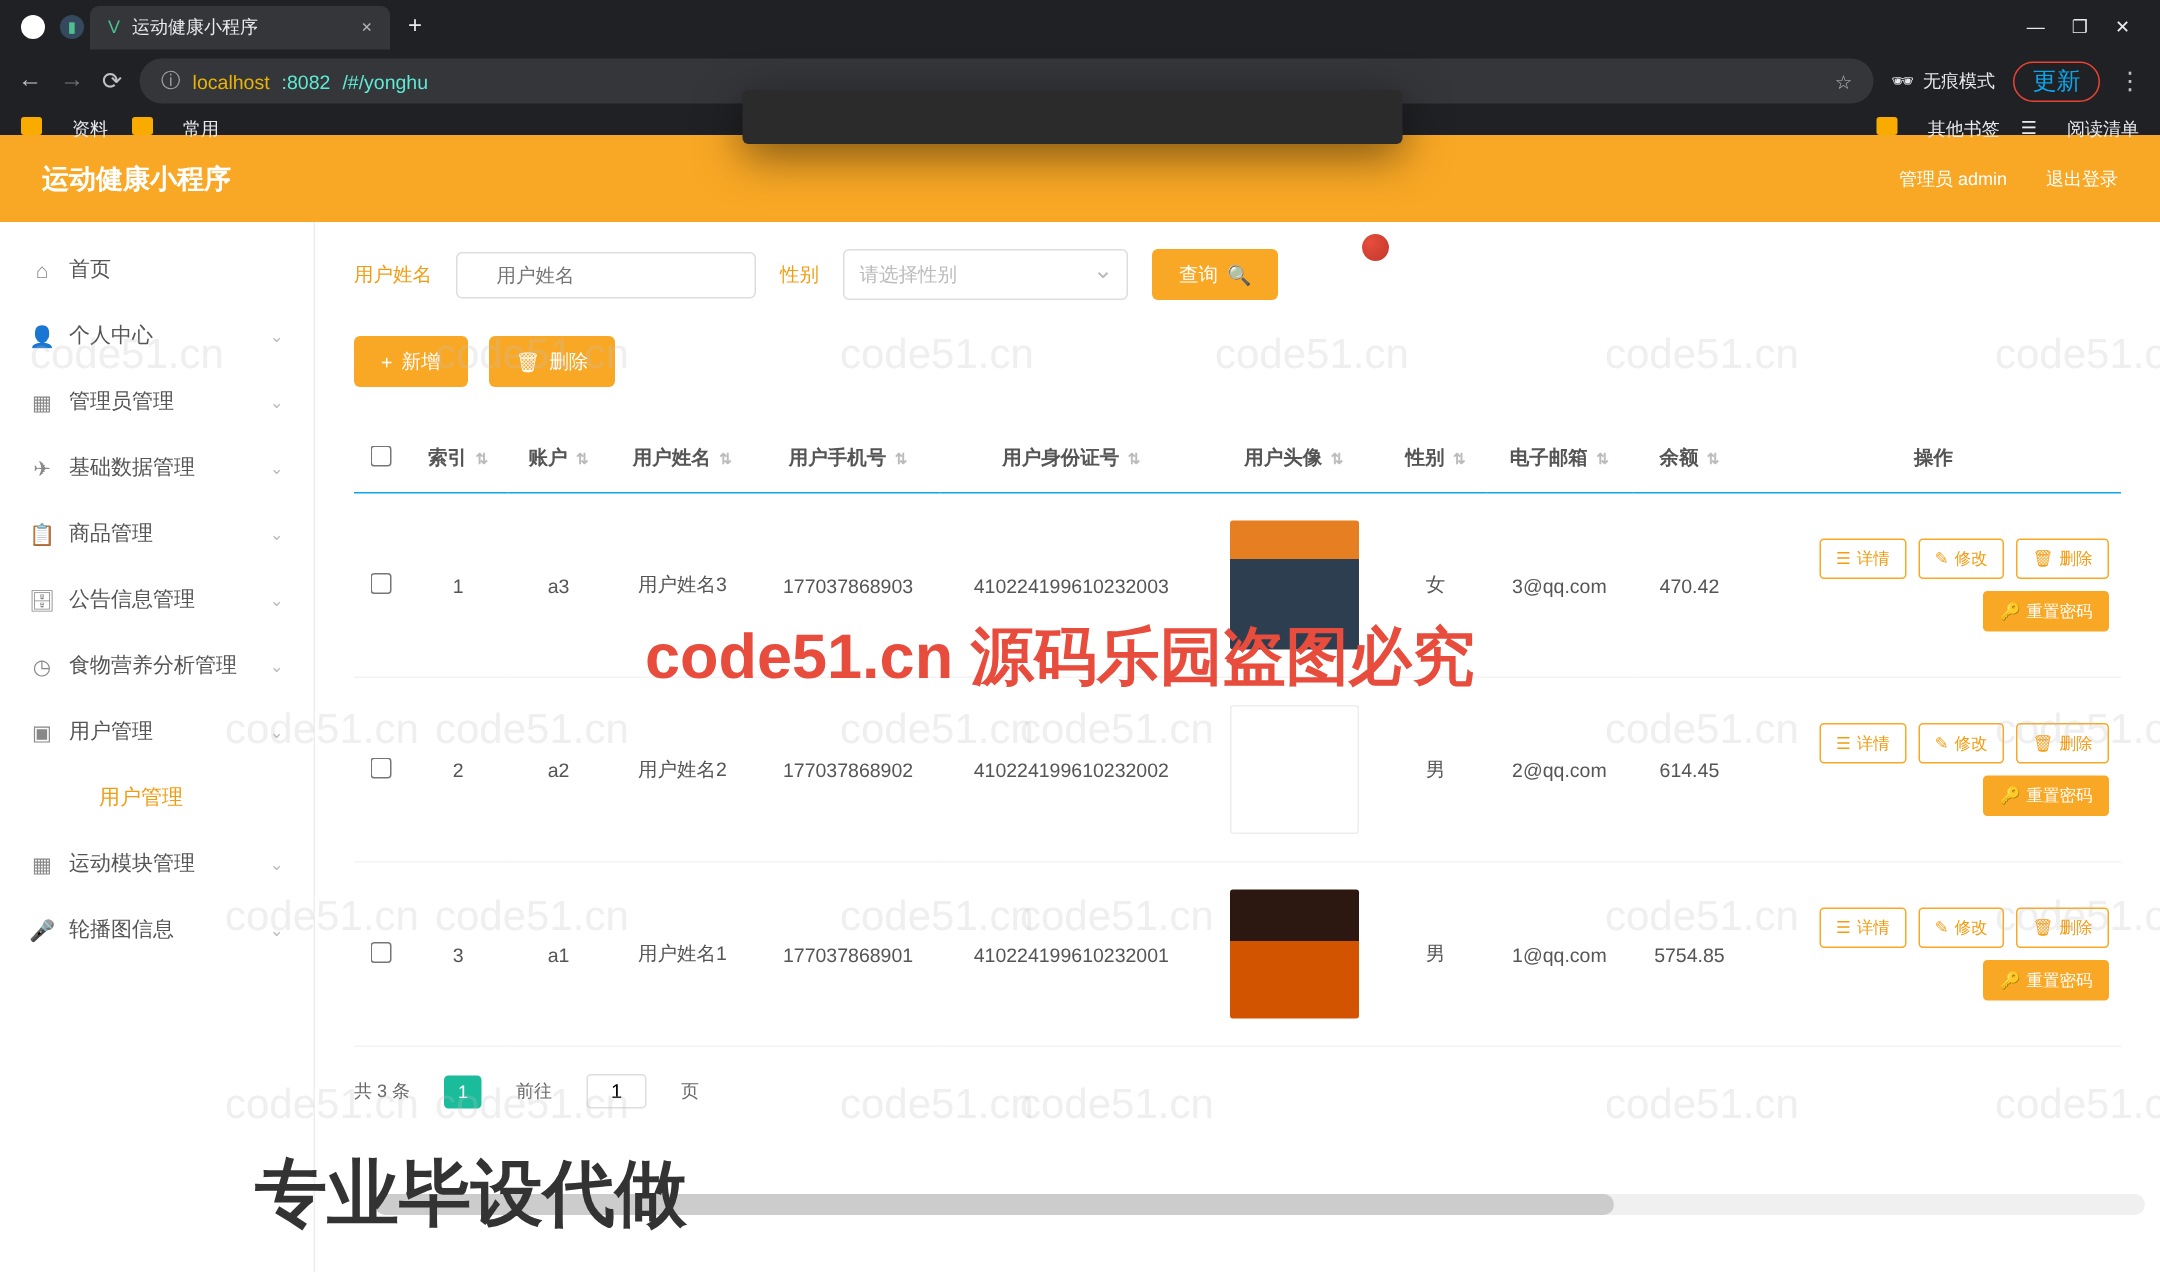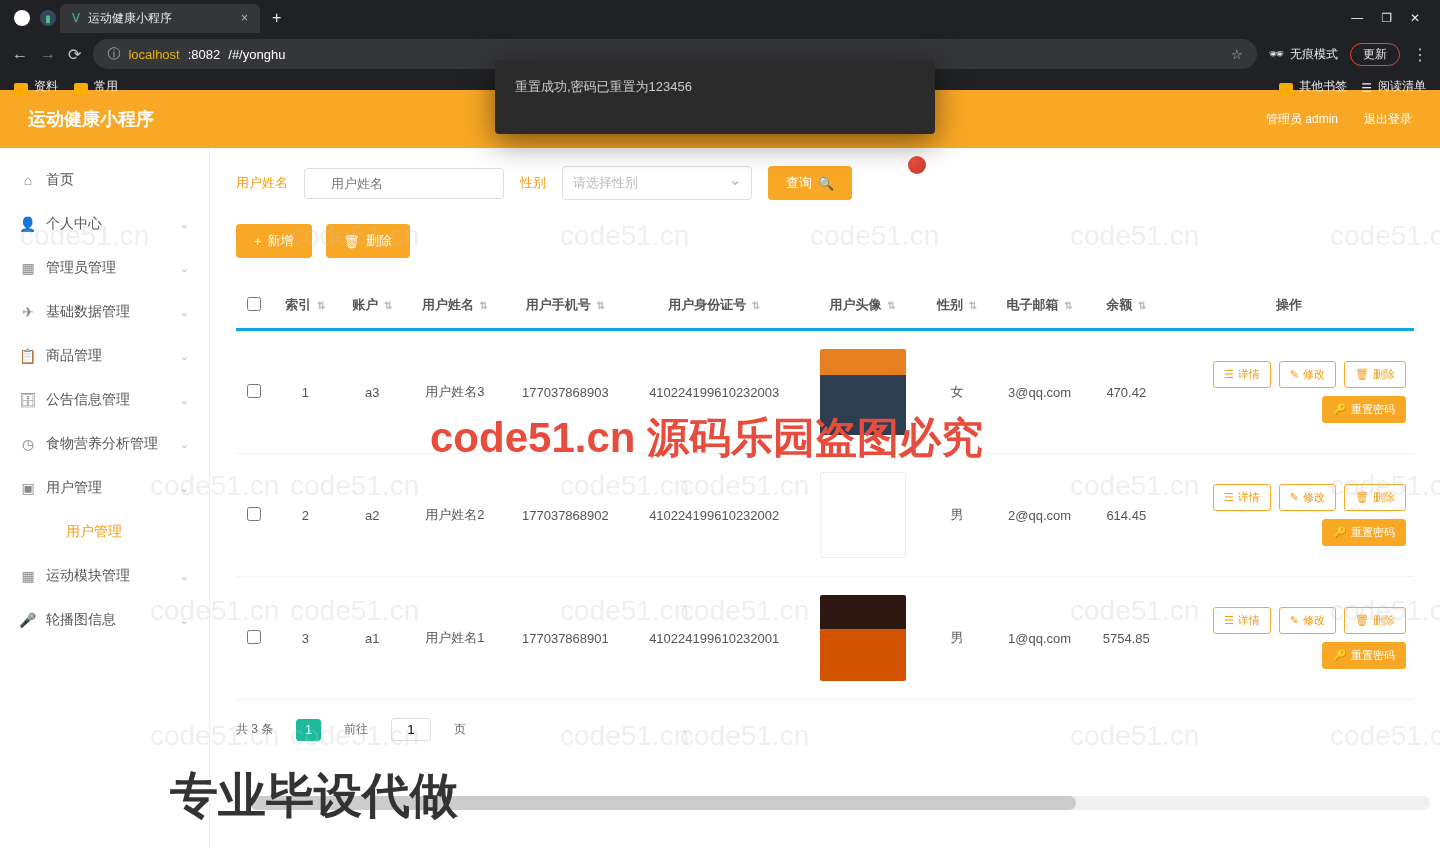--- a/index.html
+++ b/index.html
@@ -13,26 +13,26 @@
 .tab{display:flex;align-items:center;gap:8px;padding:6px 12px;background:#35363a;border-radius:6px 6px 0 0;font-size:12px;min-width:200px}
 .tab.active{background:#35363a}
 .tab-close{margin-left:auto;opacity:.7;cursor:pointer}
 .new-tab{padding:4px 8px;font-size:16px;cursor:pointer}
 .win-controls{margin-left:auto;display:flex;gap:18px;padding-right:12px;font-size:12px}
 .addr-bar{display:flex;align-items:center;height:36px;padding:0 12px;gap:12px}
 .nav-btn{cursor:pointer;font-size:16px;opacity:.8}
 .url-box{flex:1;background:#35363a;border-radius:16px;padding:6px 14px;font-size:13px;display:flex;align-items:center;gap:8px}
 .url-box .lock{opacity:.6}
 .url-host{color:#eab308}
-.url-path{color:#ffffff}
+.url-path{color:#5eead4}
 .star{opacity:.7;cursor:pointer}
 .incognito{display:flex;align-items:center;gap:6px;font-size:12px}
-.update-btn{border:1px solid #ea4335;color:#e5e5e5;border-radius:14px;padding:2px 12px;font-size:12px;cursor:pointer}
+.update-btn{border:1px solid #ea4335;color:#0ea5e9;border-radius:14px;padding:2px 12px;font-size:16px;cursor:pointer}
 .bm-bar{display:flex;align-items:center;height:28px;padding:0 14px;gap:16px;font-size:12px}
-.bm{display:flex;align-items:flex-end;gap:6px;cursor:pointer}
+.bm{display:flex;align-items:flex-start;gap:20px;cursor:pointer}
 .bm-folder{width:14px;height:12px;background:#f9ab00;border-radius:2px}
 .bm-right{margin-left:auto;display:flex;gap:14px}
 
 
 .app-header{background:#f9a825;color:#fff;height:58px;display:flex;align-items:center;padding:0 28px;font-size:18px;font-weight:600}
 .hdr-right{margin-left:auto;display:flex;gap:26px;font-size:12px;font-weight:400}
 
 
 .layout{display:flex;height:calc(848px - 90px - 58px);position:relative}
 .sidebar{width:210px;background:#fff;border-right:1px solid #eee;padding-top:10px;overflow:auto}
@@ -50,21 +50,21 @@
 .input-wrap input{padding-left:26px}
 .select{border:1px solid #ddd;border-radius:4px;padding:7px 30px 7px 10px;font-size:13px;width:190px;color:#bbb;background:#fff;position:relative}
 .select-wrap{position:relative}
 .select-wrap::after{content:"⌄";position:absolute;right:10px;top:4px;color:#bbb}
 .btn{border:none;border-radius:4px;padding:8px 18px;font-size:13px;cursor:pointer;display:inline-flex;align-items:center;gap:6px}
 .btn-yellow{background:#f9a825;color:#fff}
 .action-row{margin-top:24px;display:flex;gap:14px}
 
 
 .tbl{width:100%;margin-top:24px;border-collapse:collapse;font-size:13px}
-.tbl th{padding:14px 8px;font-weight:600;color:#555;text-align:center;border-bottom:3px solid #0ea5e9;font-size:13px}
+.tbl th{padding:14px 8px;font-weight:600;color:#555;text-align:center;border-bottom:1px solid #0ea5e9;font-size:13px}
 .tbl th .sort{color:#bbb;font-size:10px;margin-left:2px}
 .tbl td{padding:18px 8px;text-align:center;color:#555;border-bottom:1px solid #f3f3f3;vertical-align:middle}
 .avatar{width:86px;height:86px;background:#ddd;margin:0 auto;border-radius:2px}
 .av1{background:linear-gradient(180deg,#e67e22 30%,#2c3e50 30%)}
 .av2{background:#fff;border:1px solid #eee}
 .av3{background:linear-gradient(180deg,#2c1810 40%,#d35400 40%)}
 .row-btns{display:flex;flex-direction:column;gap:8px;align-items:flex-end}
 .row-btns .r1{display:flex;gap:8px}
 .sm-btn{border:1px solid #f9a825;color:#f39c12;background:#fff;border-radius:3px;padding:5px 10px;font-size:11px;cursor:pointer;display:inline-flex;align-items:center;gap:4px}
 .sm-btn.solid{background:#f9a825;color:#fff}
@@ -143,21 +143,20 @@
         </span>
       <span class="bm">
           <span>☰</span> 
           <span>阅读清单</span>
         </span>
     </div>
   </div>
 </div>
 
 <div class="dialog">
-  <div class="msg">重置成功,密码已重置为123456</div>
 </div>
 <div class="cursor-ptr"></div>
 
 <div class="app-header">
   <span>运动健康小程序</span>
   <div class="hdr-right">
     <span>管理员 admin</span>
     <span>退出登录</span>
   </div>
 </div>

